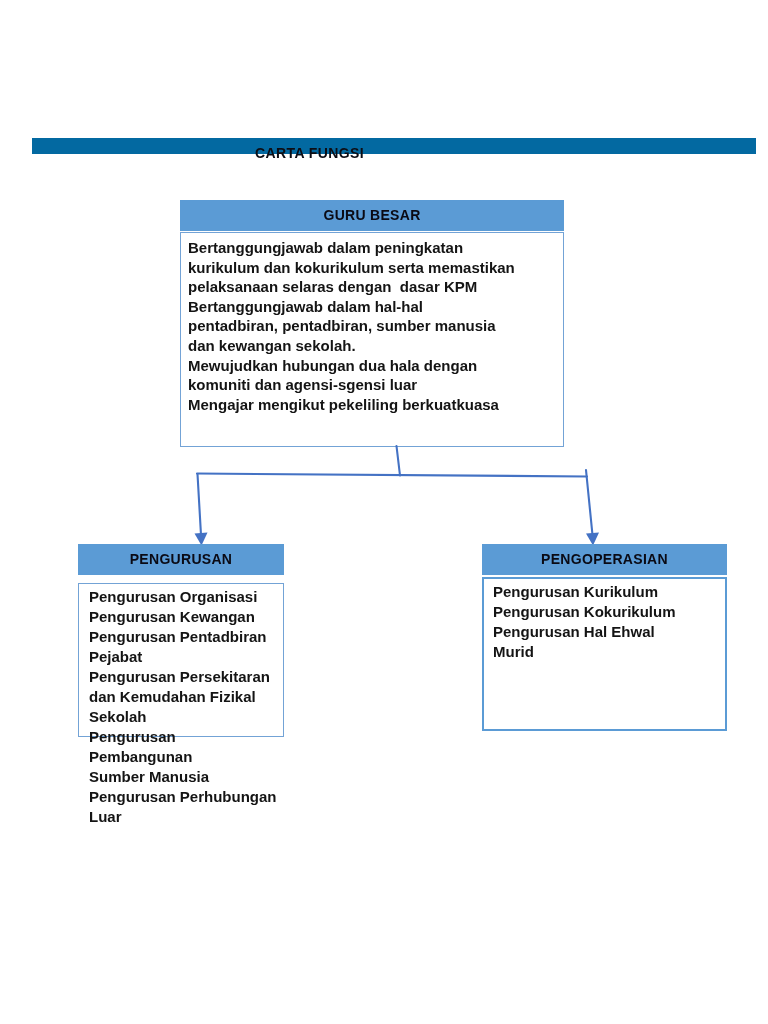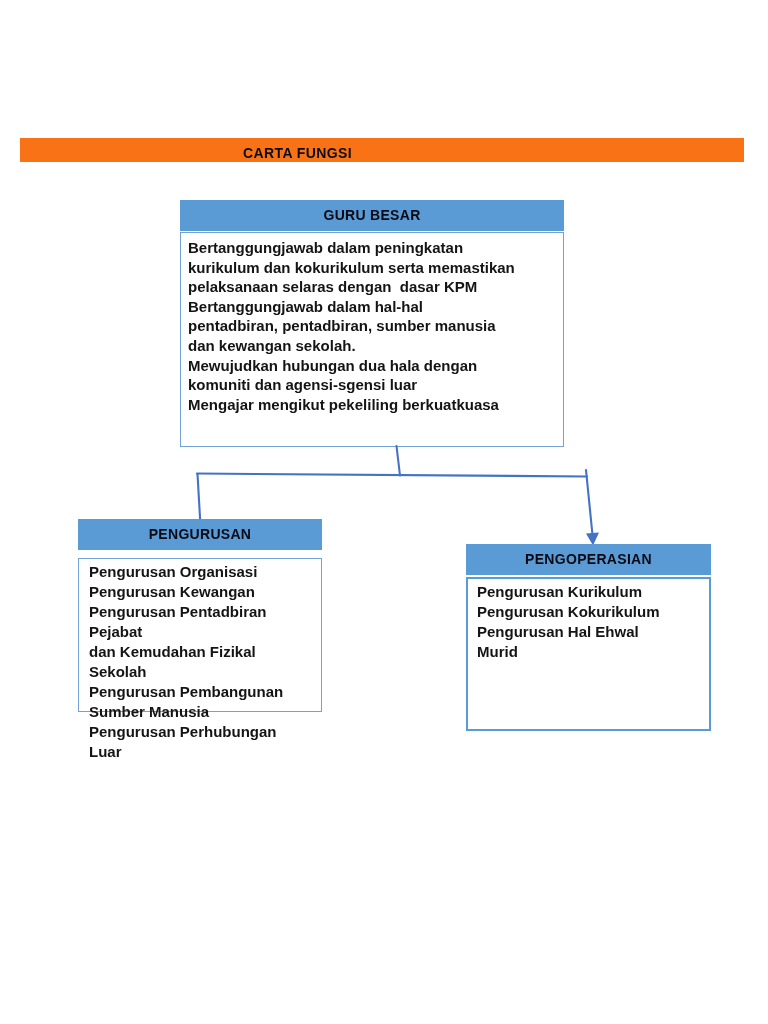--- a/index.html
+++ b/index.html
@@ -9,25 +9,25 @@
     height: 1024px;
     background: #ffffff;
     overflow: hidden;
     font-family: "Liberation Sans", "DejaVu Sans", sans-serif;
     color: #111111;
   }
 
   
   .title-bar {
     position: absolute;
-    left: 20px;
+    left: 32px;
     top: 138px;
     width: 724px;
-    height: 24px;
-    background: #f97316;
+    height: 16px;
+    background: #0369a1;
   }
   .title-text {
     display: inline-block;
     padding-left: 223px;
     line-height: 30px;
     font-size: 14px;
     font-weight: bold;
     letter-spacing: 0.4px;
     color: #0d0d14;
   }
@@ -58,29 +58,29 @@
   .node.root { left: 180px; top: 200px; width: 384px; }
   .node.root .node-body {
     margin-top: 1px;
     height: 215px;
     border: 1px solid #73A3D6;
     padding: 5px 10px 0 7px;
     line-height: 19.6px;
   }
 
   
-  .node.child-left { left: 78px; top: 519px; width: 244px; }
+  .node.child-left { left: 78px; top: 544px; width: 206px; }
   .node.child-left .node-body {
     margin-top: 8px;
     height: 154px;
     border: 1px solid #73A3D6;
     padding: 3px 6px 0 10px;
     line-height: 20px;
   }
-  .node.child-right { left: 466px; top: 544px; width: 245px; }
+  .node.child-right { left: 482px; top: 544px; width: 245px; }
   .node.child-right .node-body {
     margin-top: 2px;
     height: 154px;
     border: 2px solid #5B9BD5;
     padding: 3px 6px 8px 9px;
     line-height: 20px;
   }
 
   
   .connectors {
@@ -129,20 +129,21 @@
 
   <div class="node child-left">
     <div class="node-header">
       <span>PENGURUSAN</span>
     </div>
     <div class="node-body">
         <div class="tline">Pengurusan Organisasi</div>
         <div class="tline">Pengurusan Kewangan</div>
         <div class="tline">Pengurusan Pentadbiran</div>
         <div class="tline">Pejabat</div>
+        <div class="tline">Pengurusan Persekitaran</div>
         <div class="tline">dan Kemudahan Fizikal</div>
         <div class="tline">Sekolah</div>
         <div class="tline">Pengurusan Pembangunan</div>
         <div class="tline">Sumber Manusia</div>
         <div class="tline">Pengurusan Perhubungan</div>
         <div class="tline">Luar</div>
       </div>
   </div>
 
   <div class="node child-right">

